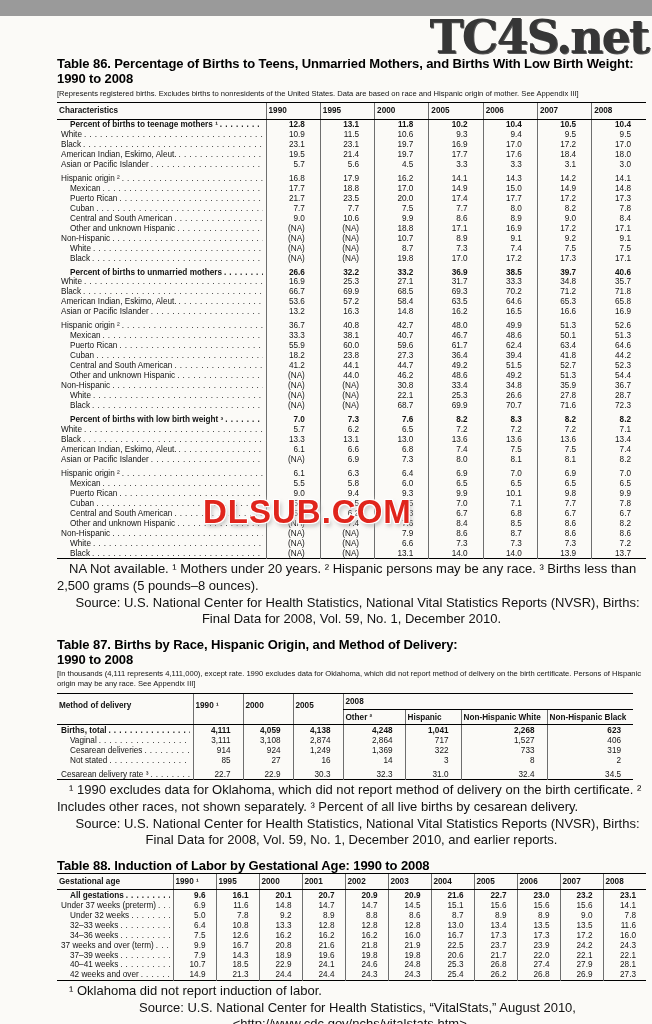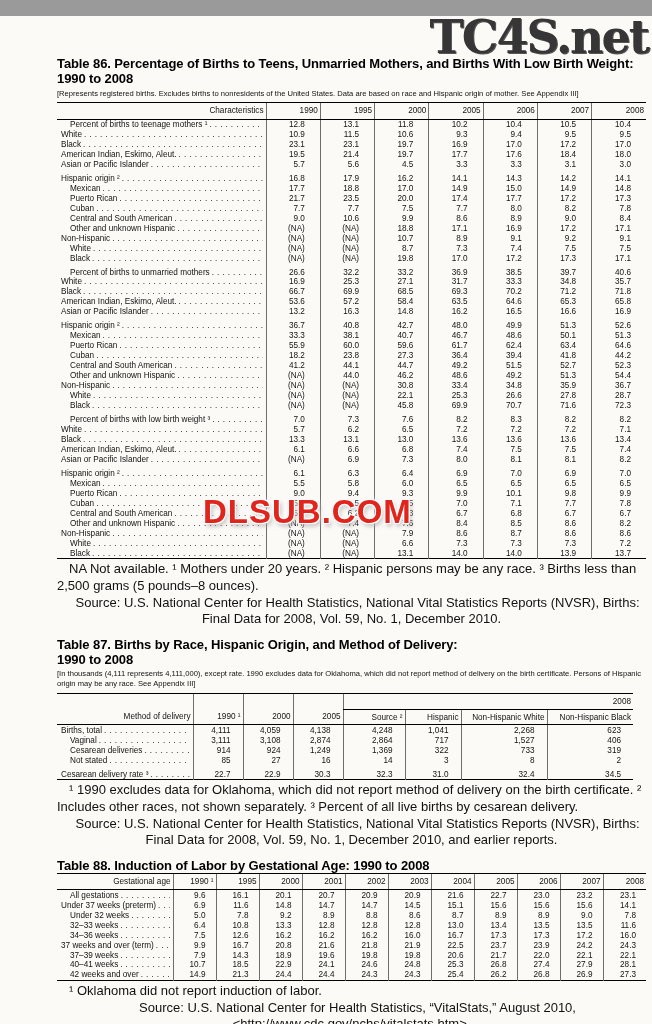--- a/index.html
+++ b/index.html
@@ -13,40 +13,40 @@
 
   .tbl-title { font-size:13px; font-weight:bold; line-height:1.18; letter-spacing:-0.1px; color:#000; }
   .tbl-note  { font-size:7.6px; line-height:1.28; margin:2px 0 4px 0; color:#111; }
   .tbl-foot  { font-size:13px; line-height:1.28; margin-top:2px; text-indent:12px; color:#111; }
   .tbl-foot.src { margin-top:0;text-align:center; }
 
   table { border-collapse:collapse; table-layout:fixed; border-bottom:1px solid #000; }
   .t86, .t88 { width:100%; }
   .t87 { width:576px; }
   th, td { font-size:8.2px; line-height:1.12; }
-  thead th { font-weight:normal; text-align:right; padding:3px 2px; vertical-align:middle; }
+  thead th { font-weight:bold; text-align:left; padding:3px 2px; vertical-align:middle; }
   thead tr:first-child th { border-top:1.4px solid #000; }
   thead th { border-bottom:1px solid #000; }
   .col-h { border-left:1px solid #6e6e6e; }
-  .t87 thead th.mid { vertical-align:bottom; padding-bottom:3px; }
+  .t87 thead th.mid { vertical-align:bottom; padding-bottom:14px; }
   .t87 thead th.sub { vertical-align:bottom; line-height:1.15; padding-bottom:2px; }
   .t87 thead th.grp { border-bottom:1px solid #000; }
 
   tbody td { padding:0.4px 2px; }
   td.stub { padding-left:0; padding-right:0; }
   .stubflex { display:flex; align-items:baseline; overflow:hidden; }
   .ind0 { padding-left:4px; }
   .ind1 { padding-left:13px; }
   .lbl { white-space:nowrap; }
   .dots { flex:1 1 auto; overflow:hidden; white-space:nowrap; margin:0 3px 0 2px; color:#222; }
   .dots::after { content:". . . . . . . . . . . . . . . . . . . . . . . . . . . . . . . . . . . . . . . . . . . . . . . . . . . . . . . . . . . . . . . . . . . . . . . . . . . . . . . ."; letter-spacing:0.4px; }
   td.val { text-align:right; border-left:1px solid #6e6e6e; white-space:nowrap; padding-right:15px; }
   .t87 td.val { padding-right:12px; }
   .t88 td.val { padding-right:10px; }
-  tr.bold { font-weight:normal; }
+  tr.bold { font-weight:bold; }
   tr.spacer td { height:4px; padding:0; }
 
   .sect { margin-bottom:9px; }
 
   .running-foot { text-align:left; margin-top:12px; font-size:10px; color:#000; }
   .running-foot .pgnum { font-weight:bold; margin-left:9px; }
   .census-line { font-size:8px; margin-top:6px; color:#111; }
 
   
   .wm-top {
@@ -543,21 +543,21 @@
             </tr>
             <tr>
               <td class="stub">
                 <div class="stubflex ind1">
                   <span class="lbl">Black</span>
                   <span class="dots"></span>
                 </div>
               </td>
               <td class="val">(NA)</td>
               <td class="val">(NA)</td>
-              <td class="val">45.8</td>
+              <td class="val">68.7</td>
               <td class="val">69.9</td>
               <td class="val">70.7</td>
               <td class="val">71.6</td>
               <td class="val">72.3</td>
             </tr>
             <tr class="spacer">
               <td class="stub"></td>
               <td class="val"></td>
               <td class="val"></td>
               <td class="val"></td>
@@ -809,21 +809,21 @@
         </colgroup>
         <thead>
           <tr>
             <th class="stub-h mid" rowspan="2">Method of delivery</th>
             <th class="col-h mid" rowspan="2">1990 ¹</th>
             <th class="col-h mid" rowspan="2">2000</th>
             <th class="col-h mid" rowspan="2">2005</th>
             <th class="col-h grp" colspan="4">2008</th>
           </tr>
           <tr>
-            <th class="col-h sub">Source ²</th>
+            <th class="col-h sub">Other ²</th>
             <th class="col-h sub">Hispanic</th>
             <th class="col-h sub">Non-Hispanic White</th>
             <th class="col-h sub">Non-Hispanic Black</th>
           </tr>
         </thead>
         <tbody id="t87-body">
             <tr class="bold">
               <td class="stub">
                 <div class="stubflex ind0">
                   <span class="lbl">Births, total</span>

